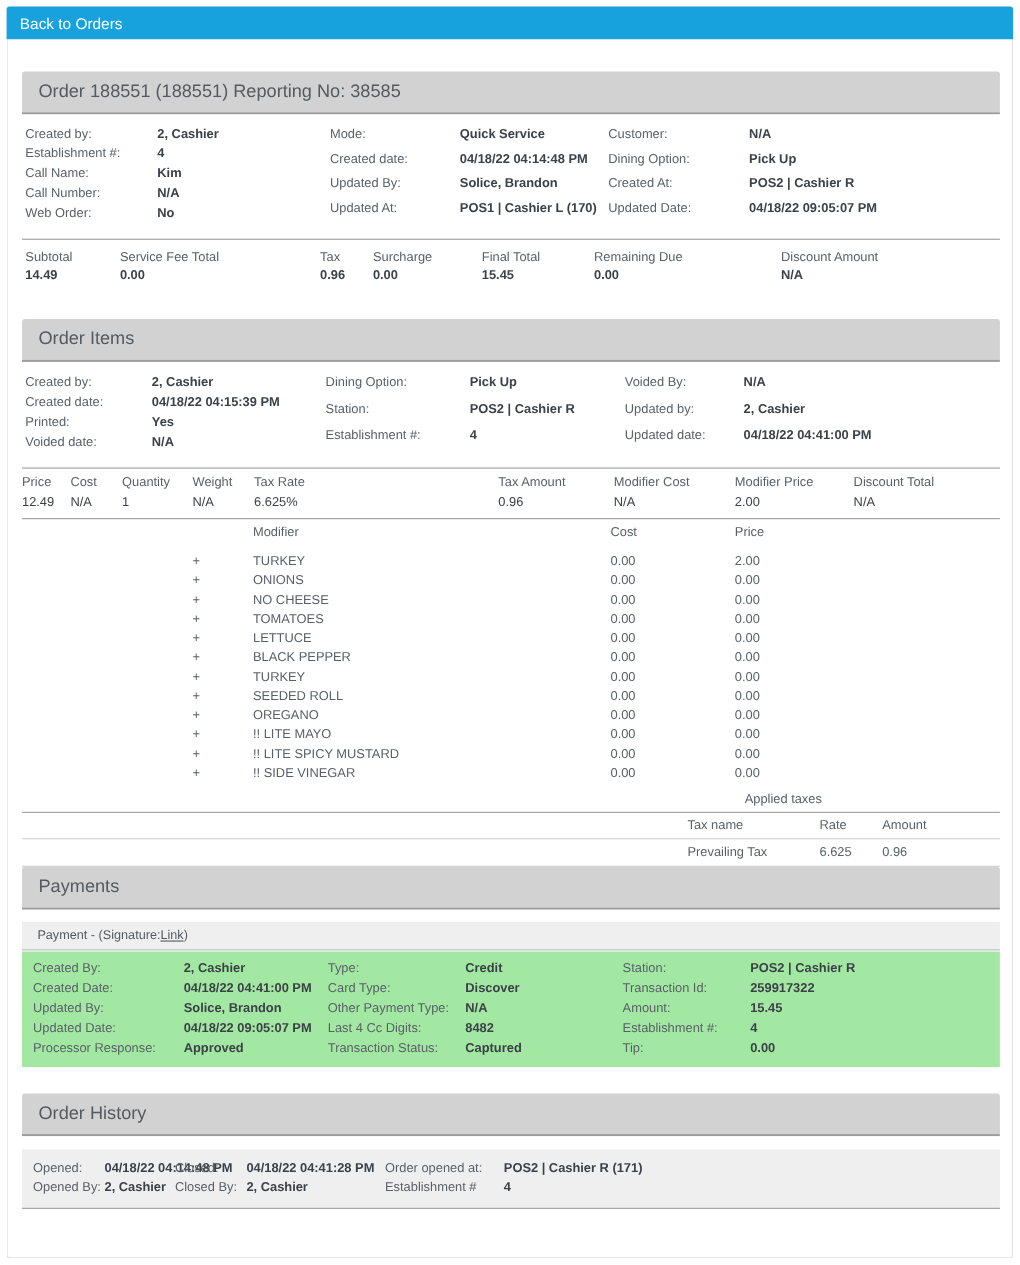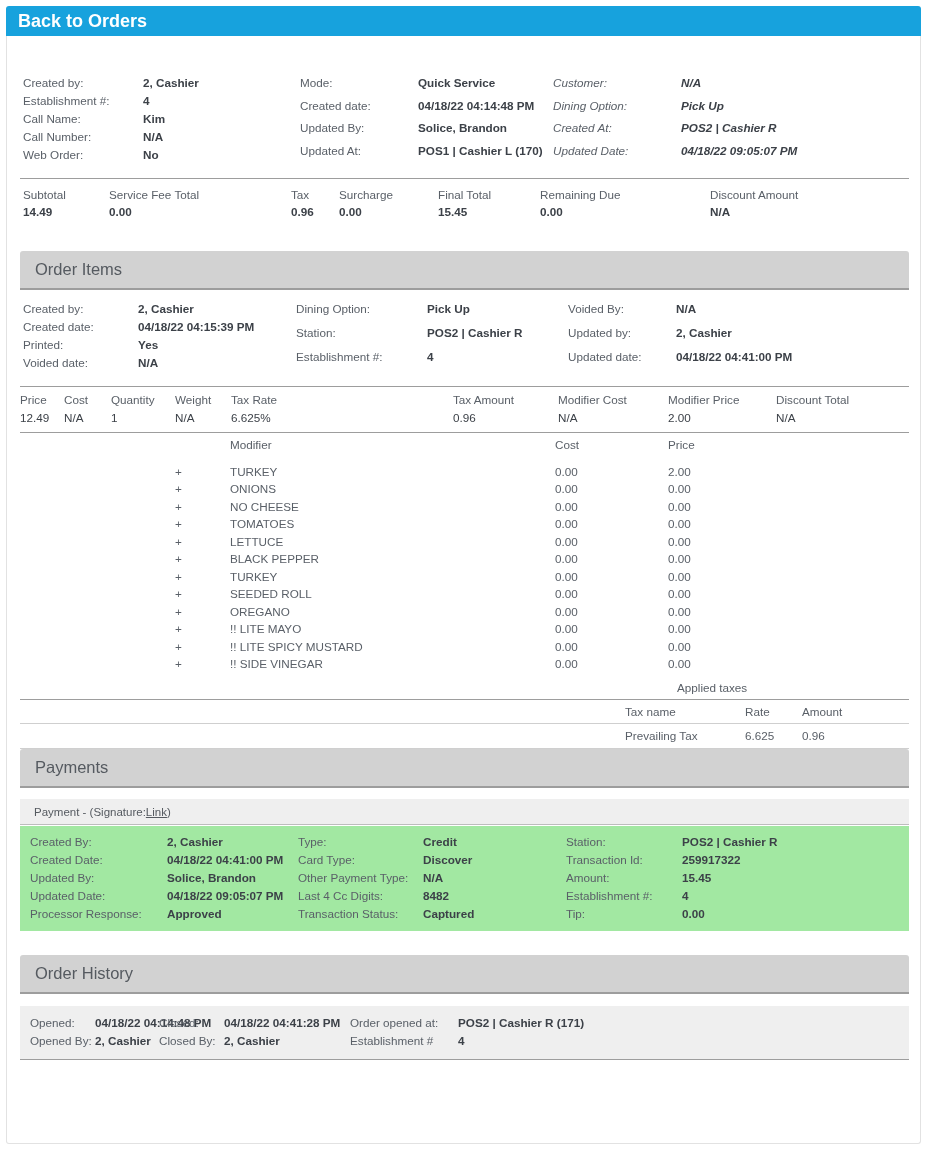--- a/index.html
+++ b/index.html
@@ -18,22 +18,22 @@
   
   .topbar {
     position: absolute; left: 6px; top: 6px;
     width: 915px; height: 30px;
     background: #17a2dd;
     border-radius: 3px 3px 0 0;
     display: flex; align-items: center;
   }
   .topbar-link {
     color: #ffffff;
-    font-size: 18px;
-    font-weight: bold;
+    font-size: 14px;
+    font-weight: normal;
     padding-left: 12px;
     letter-spacing: 0px;
     text-decoration: none;
     cursor: pointer;
   }
   
   .card {
     position: absolute; left: 6px; top: 36px;
     width: 915px; height: 1108px;
     background: #ffffff;
@@ -114,20 +114,21 @@
 
 <div class="page">
 
   <div class="topbar">
     <span class="topbar-link">Back to Orders</span>
   </div>
 
   <div class="card">
     <div class="inner">
 
+      <div class="panel-head">Order 188551 (188551) Reporting No: 38585</div>
 
       <div class="detail-block" style="padding-left:3px; padding-top:9px;">
         <div class="detail-col" style="width:277px; grid-template-columns:120px auto;">
           <div class="d-label">Created by:</div>
           <div class="d-value">2, Cashier</div>
           <div class="d-label">Establishment #:</div>
           <div class="d-value">4</div>
           <div class="d-label">Call Name:</div>
           <div class="d-value">Kim</div>
           <div class="d-label">Call Number:</div>
@@ -138,21 +139,21 @@
         <div class="detail-col" style="width:253px; grid-template-columns:118px auto;">
           <div class="d-label">Mode:</div>
           <div class="d-value">Quick Service</div>
           <div class="d-label">Created date:</div>
           <div class="d-value">04/18/22 04:14:48 PM</div>
           <div class="d-label">Updated By:</div>
           <div class="d-value">Solice, Brandon</div>
           <div class="d-label">Updated At:</div>
           <div class="d-value">POS1 | Cashier L (170)</div>
         </div>
-        <div class="detail-col" style="width:280px; grid-template-columns:128px auto;font-style:italic;">
+        <div class="detail-col" style="width:280px; grid-template-columns:128px auto;">
           <div class="d-label">Customer:</div>
           <div class="d-value">N/A</div>
           <div class="d-label">Dining Option:</div>
           <div class="d-value">Pick Up</div>
           <div class="d-label">Created At:</div>
           <div class="d-value">POS2 | Cashier R</div>
           <div class="d-label">Updated Date:</div>
           <div class="d-value">04/18/22 09:05:07 PM</div>
         </div>
       </div>

